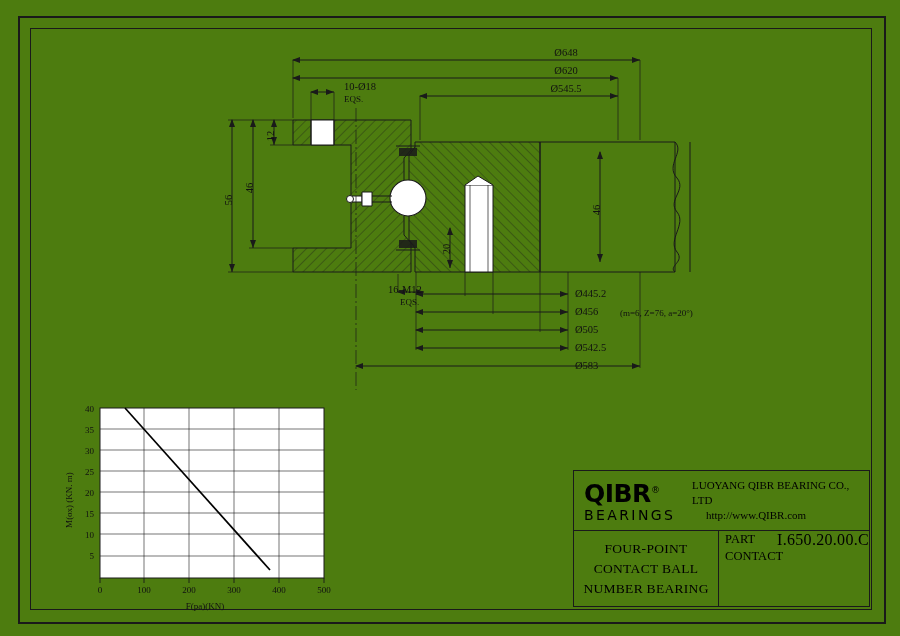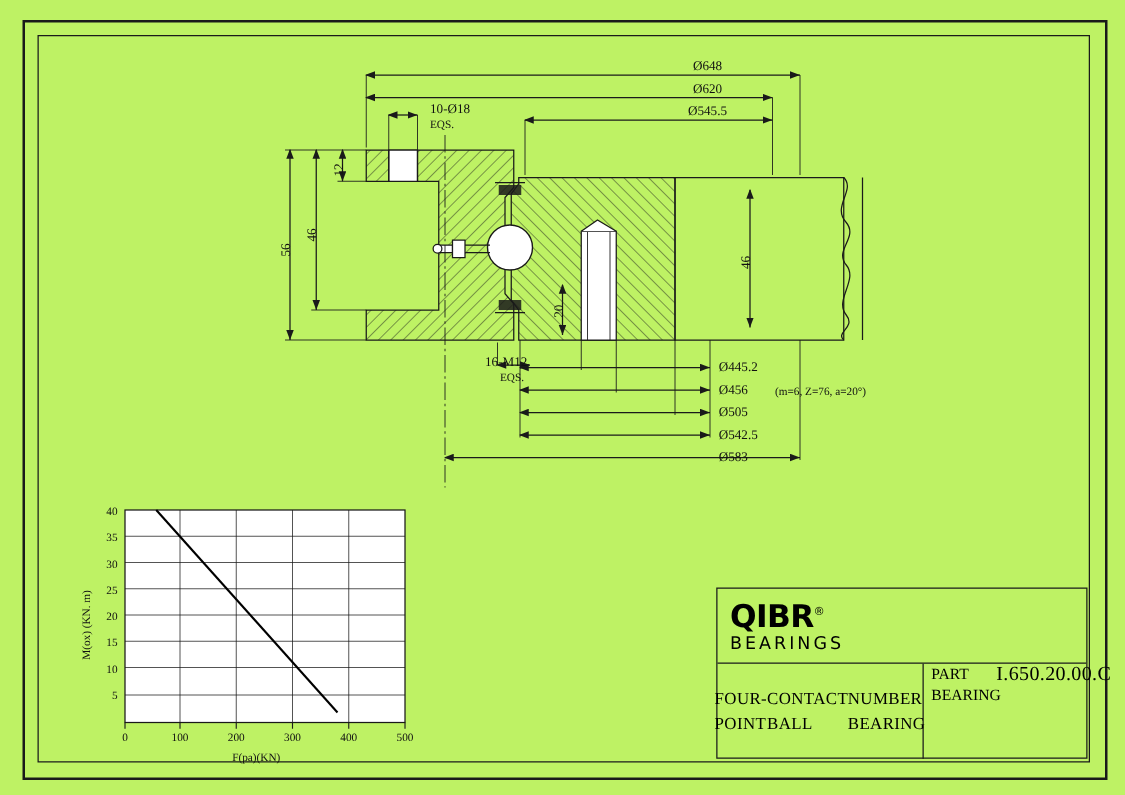--- a/index.html
+++ b/index.html
@@ -1,35 +1,35 @@
 <!DOCTYPE html>
 <html><head>
 <meta charset="utf-8">
 <style>
   html,body{margin:0;padding:0;background:#ffffff;}
   body{width:900px;height:636px;font-family:"Liberation Serif",serif;color:#000;}
-  #sheet{position:relative;width:900px;height:636px;overflow:hidden;background:#bef264;}
+  #sheet{position:relative;width:900px;height:636px;overflow:hidden;background:#4d7c0f;}
   .frame{position:absolute;left:18px;top:16px;width:864px;height:604px;border:2px solid #1a1a1a;}
   .frame-inner{position:absolute;left:30px;top:28px;width:840px;height:580px;border:1px solid #1a1a1a;}
   svg.draw{position:absolute;left:0;top:0;width:900px;height:636px;pointer-events:none;}
   .dim{font-family:"Liberation Serif",serif;font-size:10.5px;fill:#111;}
   .dimsm{font-family:"Liberation Serif",serif;font-size:9px;fill:#111;}
   .axlab{font-family:"Liberation Serif",serif;font-size:9px;fill:#111;}
 
   
   .tb{position:absolute;left:573px;top:470px;width:297px;height:137px;border:1px solid #1a1a1a;box-sizing:border-box;}
   .tb-top{position:relative;height:60px;border-bottom:1px solid #1a1a1a;box-sizing:border-box;display:flex;align-items:center;}
   .logo-wrap{width:118px;padding-left:10px;box-sizing:border-box;}
   .logo-main{font-family:"DejaVu Sans",sans-serif;font-weight:bold;font-size:25px;letter-spacing:-0.5px;line-height:25px;}
   .logo-main sup{font-size:9px;font-weight:normal;vertical-align:super;}
   .logo-sub{font-family:"DejaVu Sans",sans-serif;font-size:14px;letter-spacing:2.4px;margin-top:1px;}
   .co{flex:1;text-align:left;font-size:11px;line-height:15px;padding-right:6px;}
   .co .url{padding-left:14px;}
   .tb-bot{position:relative;height:76px;display:flex;}
-  .tb-name{width:165px;border-right:1px solid #1a1a1a;box-sizing:border-box;display:flex;flex-direction:row;justify-content:center;align-items:center;font-size:13.5px;line-height:20px;letter-spacing:.3px;}
+  .tb-name{width:165px;border-right:1px solid #1a1a1a;box-sizing:border-box;display:flex;flex-direction:column;justify-content:center;align-items:center;font-size:13.5px;line-height:20px;letter-spacing:.3px;}
   .tb-part{flex:1;display:flex;align-items:flex-start;box-sizing:border-box;}
   .tb-part .plabel{width:52px;font-size:12.5px;line-height:17px;padding-left:6px;}
   .tb-part .pval{flex:1;font-size:16px;text-align:center;letter-spacing:.3px;}
   .hatch-a{fill:url(#hatchA);}
   .hatch-b{fill:url(#hatchB);}
 </style>
 </head>
 <body>
 
 <div id="sheet">
@@ -198,30 +198,34 @@
   </svg>
 
   <div class="tb">
     <div class="tb-top">
       <div class="logo-wrap">
         <div class="logo-main">
           <span>QIBR</span><sup>®</sup>
         </div>
         <div class="logo-sub">BEARINGS</div>
       </div>
+      <div class="co">
+        <div>LUOYANG QIBR BEARING CO., LTD</div>
+        <div class="url">http://www.QIBR.com</div>
+      </div>
     </div>
     <div class="tb-bot">
       <div class="tb-name">
         <div>FOUR-POINT</div>
         <div>CONTACT BALL</div>
         <div>NUMBER BEARING</div>
       </div>
       <div class="tb-part">
         <div class="plabel">
           <div>PART</div>
-          <div>BEARING</div>
+          <div>CONTACT</div>
         </div>
         <div class="pval">I.650.20.00.C</div>
       </div>
     </div>
   </div>
 
 </div>
 
 </body></html>

